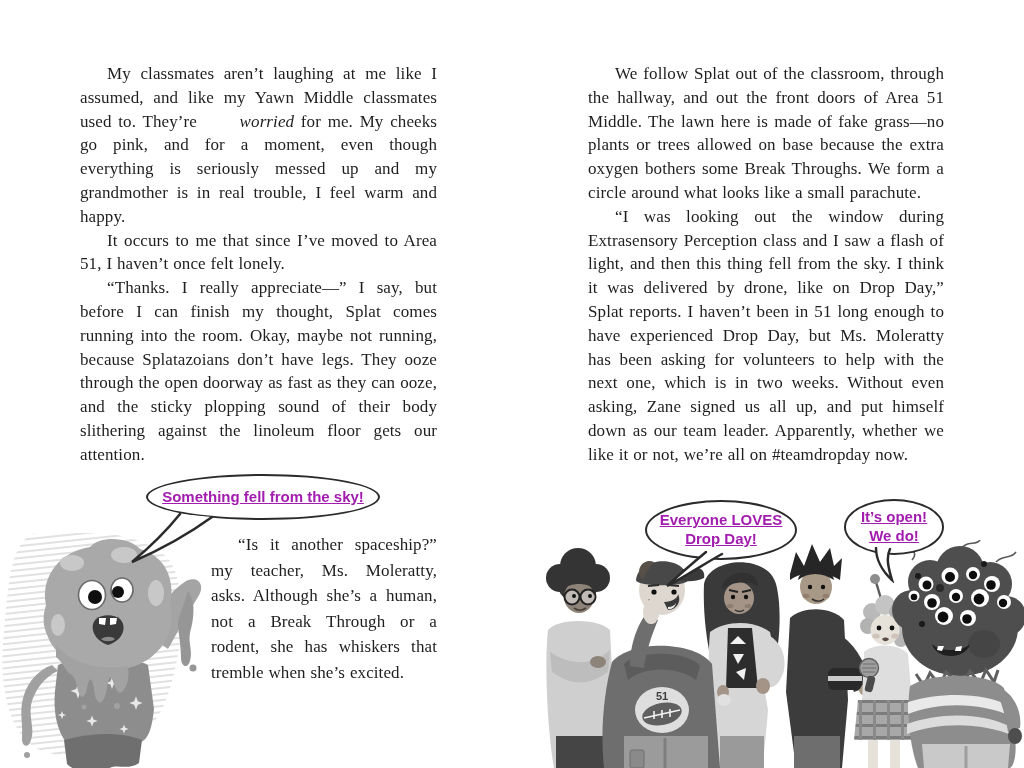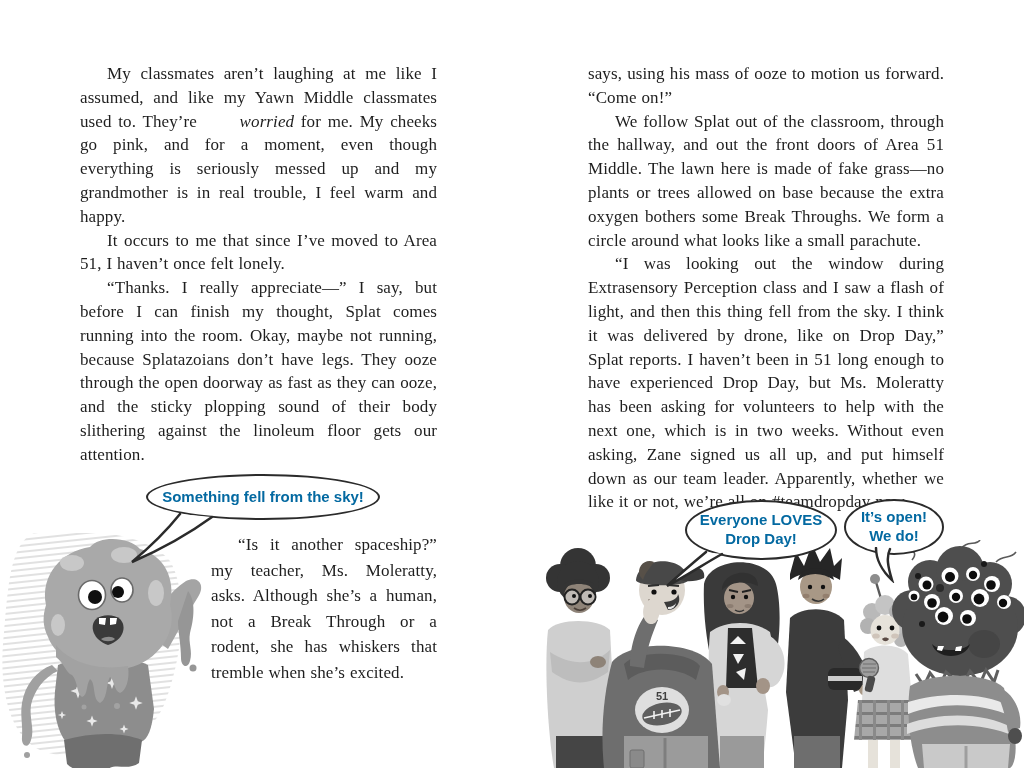--- a/index.html
+++ b/index.html
@@ -26,26 +26,27 @@
     position:absolute;
     background:#ffffff;
     border:2.5px solid #2b2b2b;
     border-radius:50%;
     display:flex; align-items:center; justify-content:center;
     text-align:center;
     font-family:"Liberation Sans", sans-serif;
     font-weight:bold;
     font-size:15px;
     line-height:1.25;
-    color:#0369a1;
+    color:#a21caf;
     z-index:4;
     padding:2px 10px;
+    text-decoration:underline;
   }
   #bubble-splat   { left:146px; top:474px; width:234px; height:46px; }
-  #bubble-zane    { left:685px; top:500px; width:152px; height:60px;text-align:center; }
+  #bubble-zane    { left:645px; top:500px; width:152px; height:60px;text-align:center; }
   #bubble-alien   { left:844px; top:499px; width:100px; height:56px; }
 
   .tail { position:absolute; z-index:5; }
   #tail-splat { left:128px; top:513px; }
   #tail-zane  { left:664px; top:551px; }
   #tail-alien { left:862px; top:547px; }
 
   .illo { position:absolute; z-index:1; }
   #splat-illo { left:0px;   top:533px; width:216px; height:235px; }
   #group-illo { left:532px; top:540px; width:492px; height:228px; }
@@ -119,21 +120,20 @@
       <path d="M101,106 C106,103 112,103 115,106 C112,109 104,109 101,106 Z" fill="#8a8a8a"></path>
     </g>
   </g>
 </svg>
 
 <div id="left-wrapped" class="page-text">
     <p class="indent"><span>“Is it another spaceship?” my teacher, Ms. Moleratty, asks. Although she’s a human, not a Break Through or a rodent, she has whiskers that tremble when she’s excited.</span></p>
   </div>
 
 <div id="right-main" class="page-text">
-    <p><span>says, using his mass of ooze to motion us forward. “Come on!”</span></p>
     <p class="indent"><span>We follow Splat out of the classroom, through the hallway, and out the front doors of Area 51 Middle. The lawn here is made of fake grass—no plants or trees allowed on base because the extra oxygen bothers some Break Throughs. We form a circle around what looks like a small parachute.</span></p>
     <p class="indent"><span>“I was looking out the window during Extrasensory Perception class and I saw a flash of light, and then this thing fell from the sky. I think it was delivered by drone, like on Drop Day,” Splat reports. I haven’t been in 51 long enough to have experienced Drop Day, but Ms. Moleratty has been asking for volunteers to help with the next one, which is in two weeks. Without even asking, Zane signed us all up, and put himself down as our team leader. Apparently, whether we like it or not, we’re all on #teamdropday now.</span></p>
   </div>
 
 <div id="bubble-zane" class="bubble">
   <span>Everyone LOVES Drop Day!</span>
 </div>
 <svg id="tail-zane" class="tail" width="62" height="38">
   <path d="M 42 1 C 30 11, 16 23, 3 35 C 22 25, 40 13, 58 3" fill="#ffffff" stroke="#2b2b2b" stroke-width="2.5" stroke-linecap="round"></path>
 </svg>

